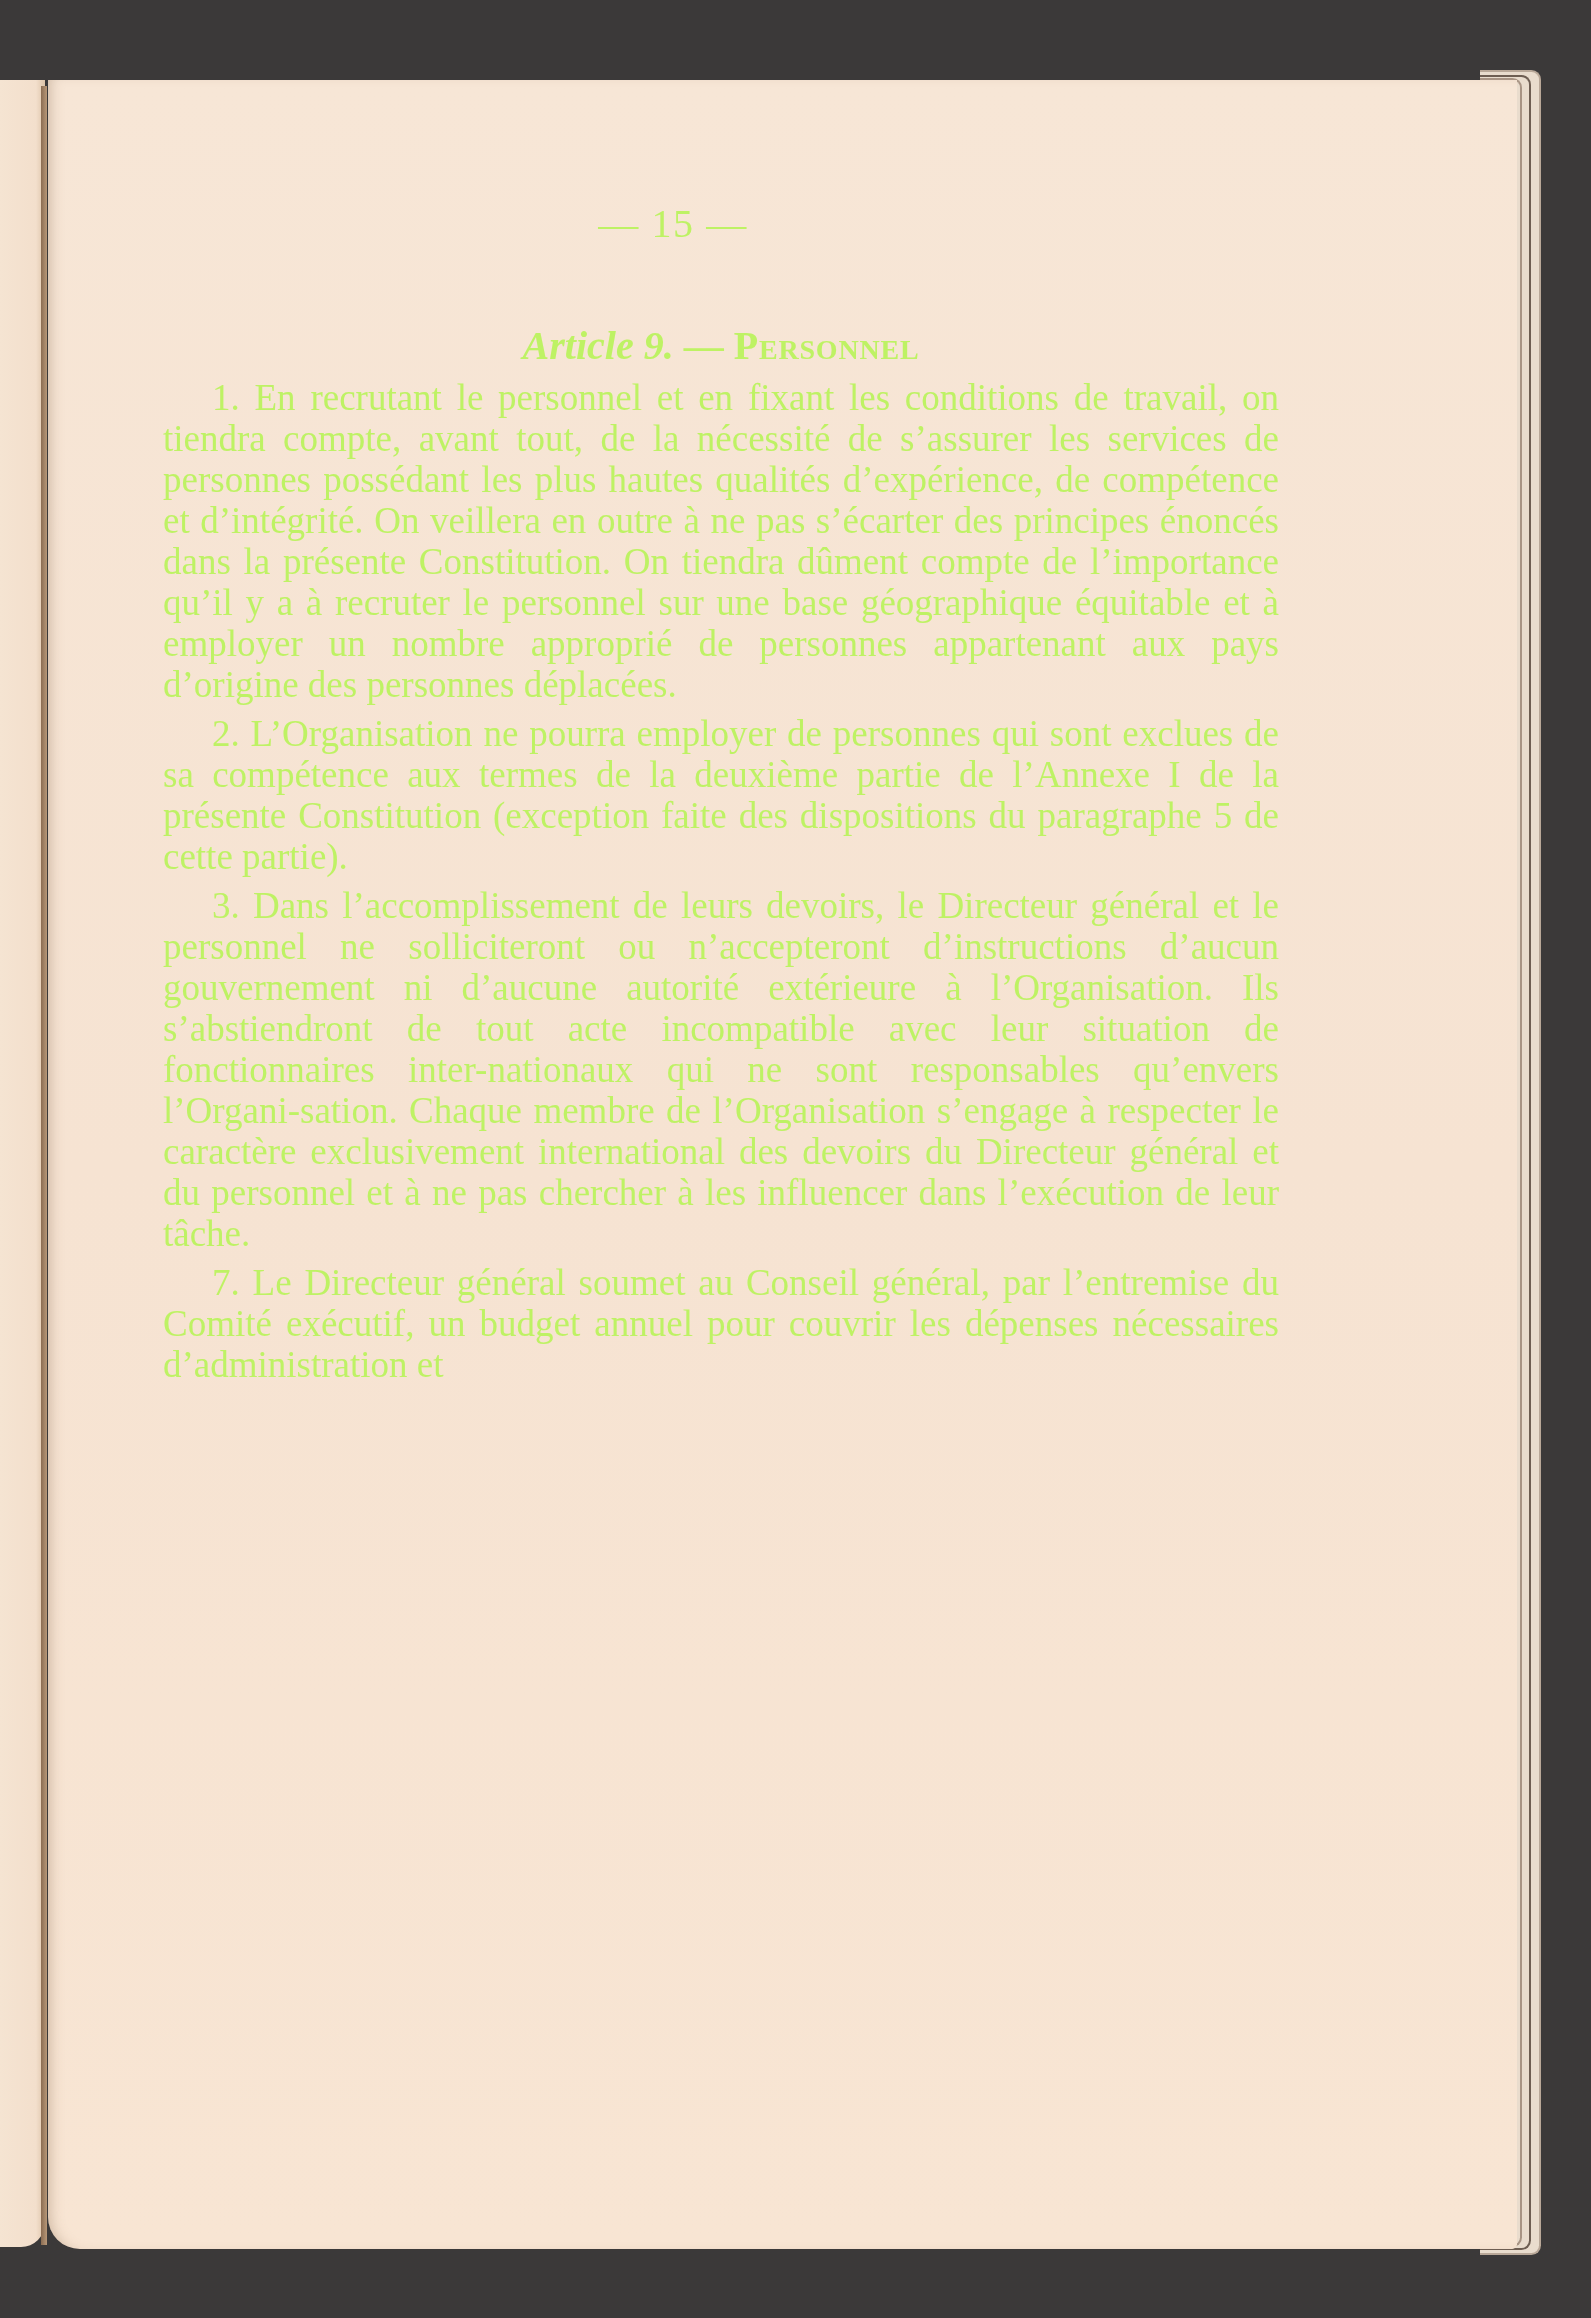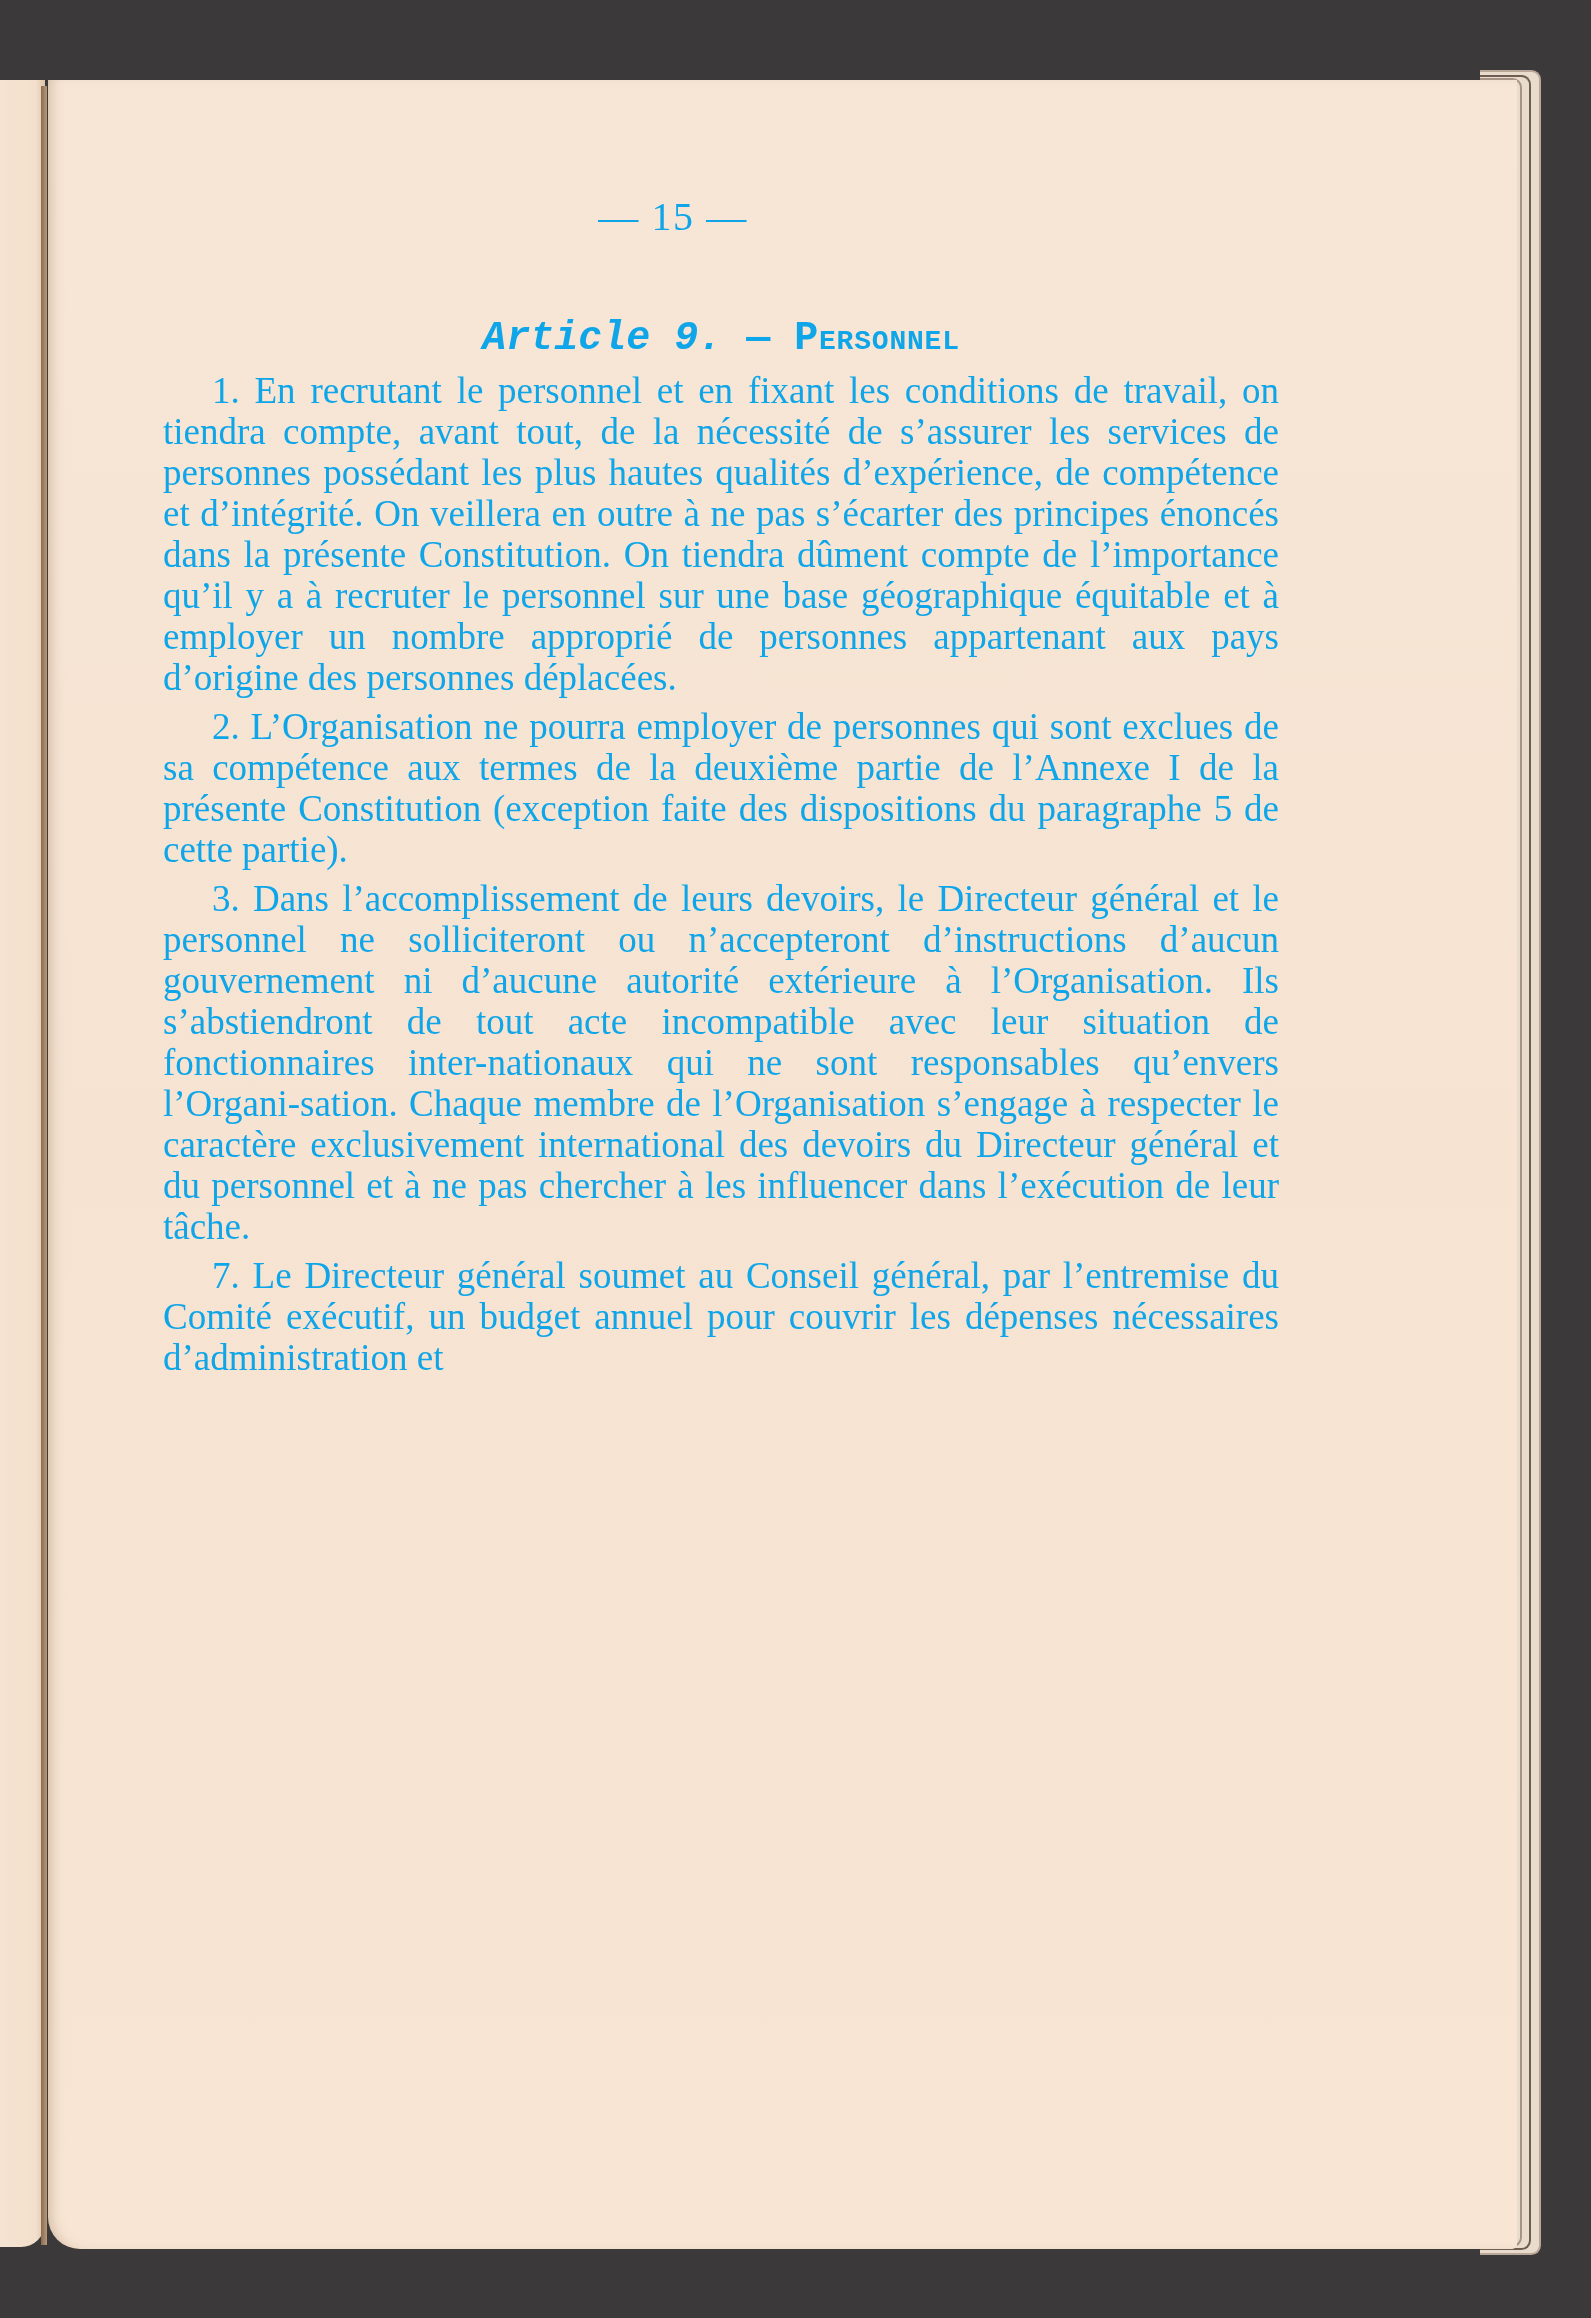--- a/index.html
+++ b/index.html
@@ -28,32 +28,31 @@
   .stack-2 { left: 1480px; width: 49px; top: 75px; height: 2171px; border-color: #6e5e52; }
   .stack-3 { left: 1480px; width: 40px; top: 78px; height: 2165px; border-color: #a89484; }
   .main-page {
     position: absolute; left: 48px; top: 80px; width: 1469px; height: 2169px;
     background: linear-gradient(180deg, #f7e6d6 0%, #f6e3d2 50%, #f8e5d3 100%);
     border-bottom-left-radius: 32px;
     border-bottom-right-radius: 4.8px;
     box-shadow: inset 9.6px 0 14.3px -8px rgba(120,90,60,0.35);
   }
   .content {
-    position: absolute; left: 163px; top: 185px; width: 1116px;
-    color: #0ea5e9;
+    position: absolute; left: 163px; top: 192px; width: 1116px;
+    color: #bef264;
   }
   .page-number {
     text-align: center; font-size: 40px; letter-spacing: 1.6px;
     height: 64px; line-height: 64px; margin-bottom: 64px;
     padding-right: 96px;
   }
   .article-heading {
     text-align: center; font-size: 40px; line-height: 51px;
     margin: 0 0 6.4px 0;
-    font-family: Liberation Mono, monospace;
   }
   .article-heading .art-label { font-style: italic; }
   .article-heading .art-title { font-variant: small-caps; letter-spacing: 0.8px; }
   .para {
     font-size: 37px; line-height: 41px;
     text-align: justify; text-align-last: left;
     margin: 0 0 8px 0;
     text-indent: 49px;
     hyphens: none;
   }

